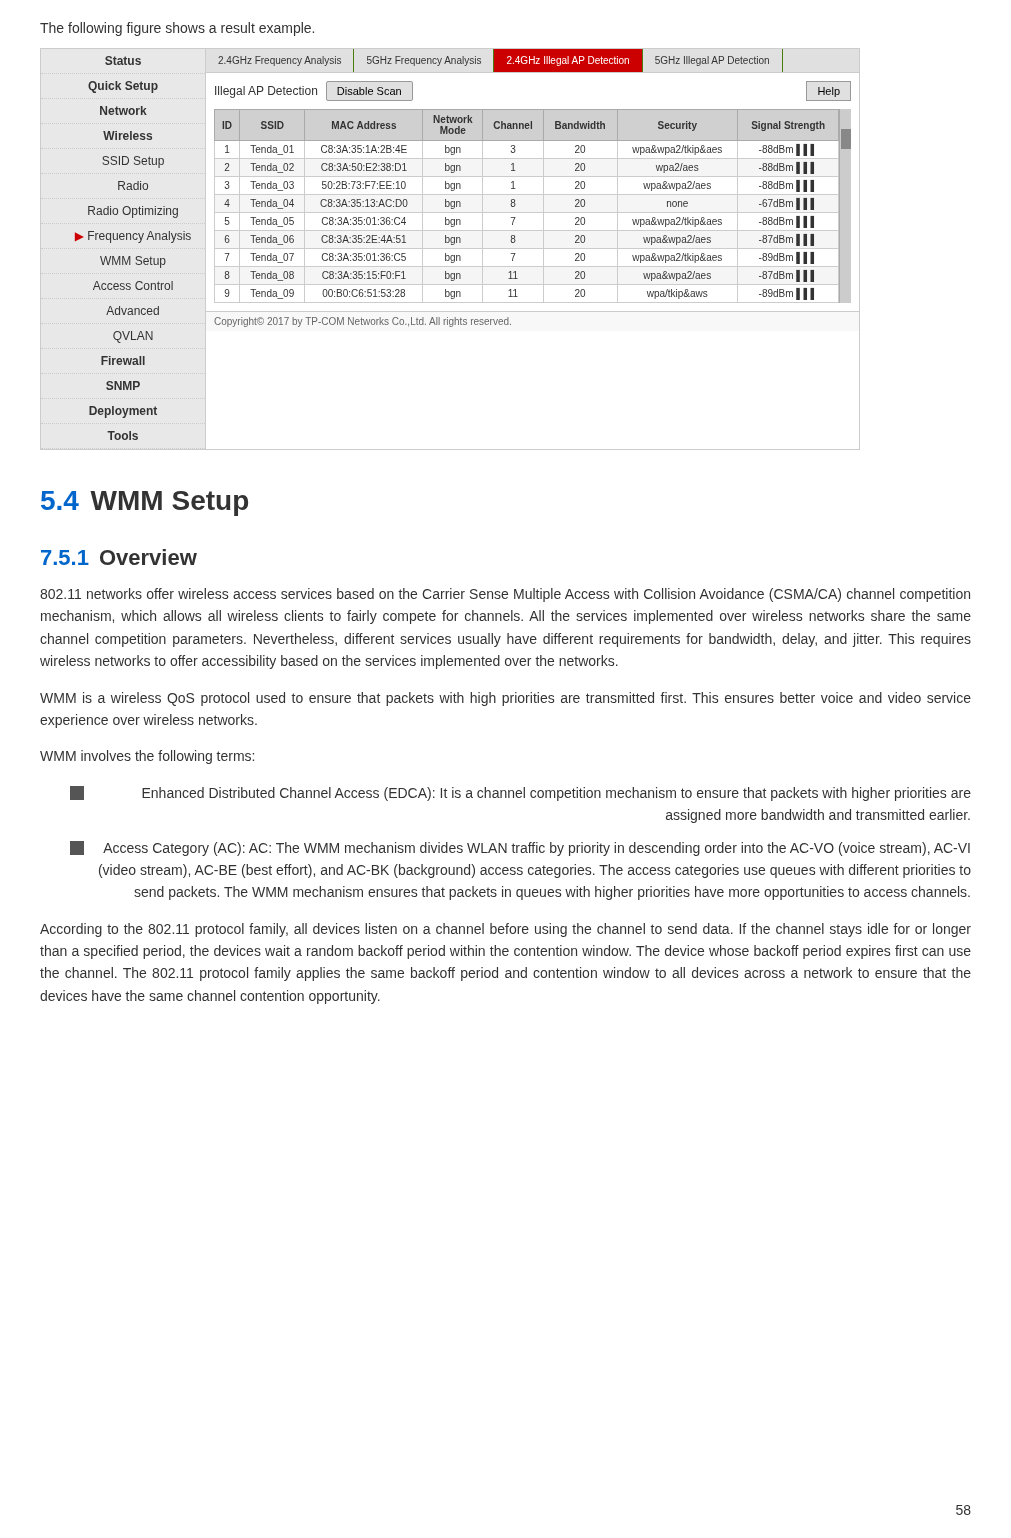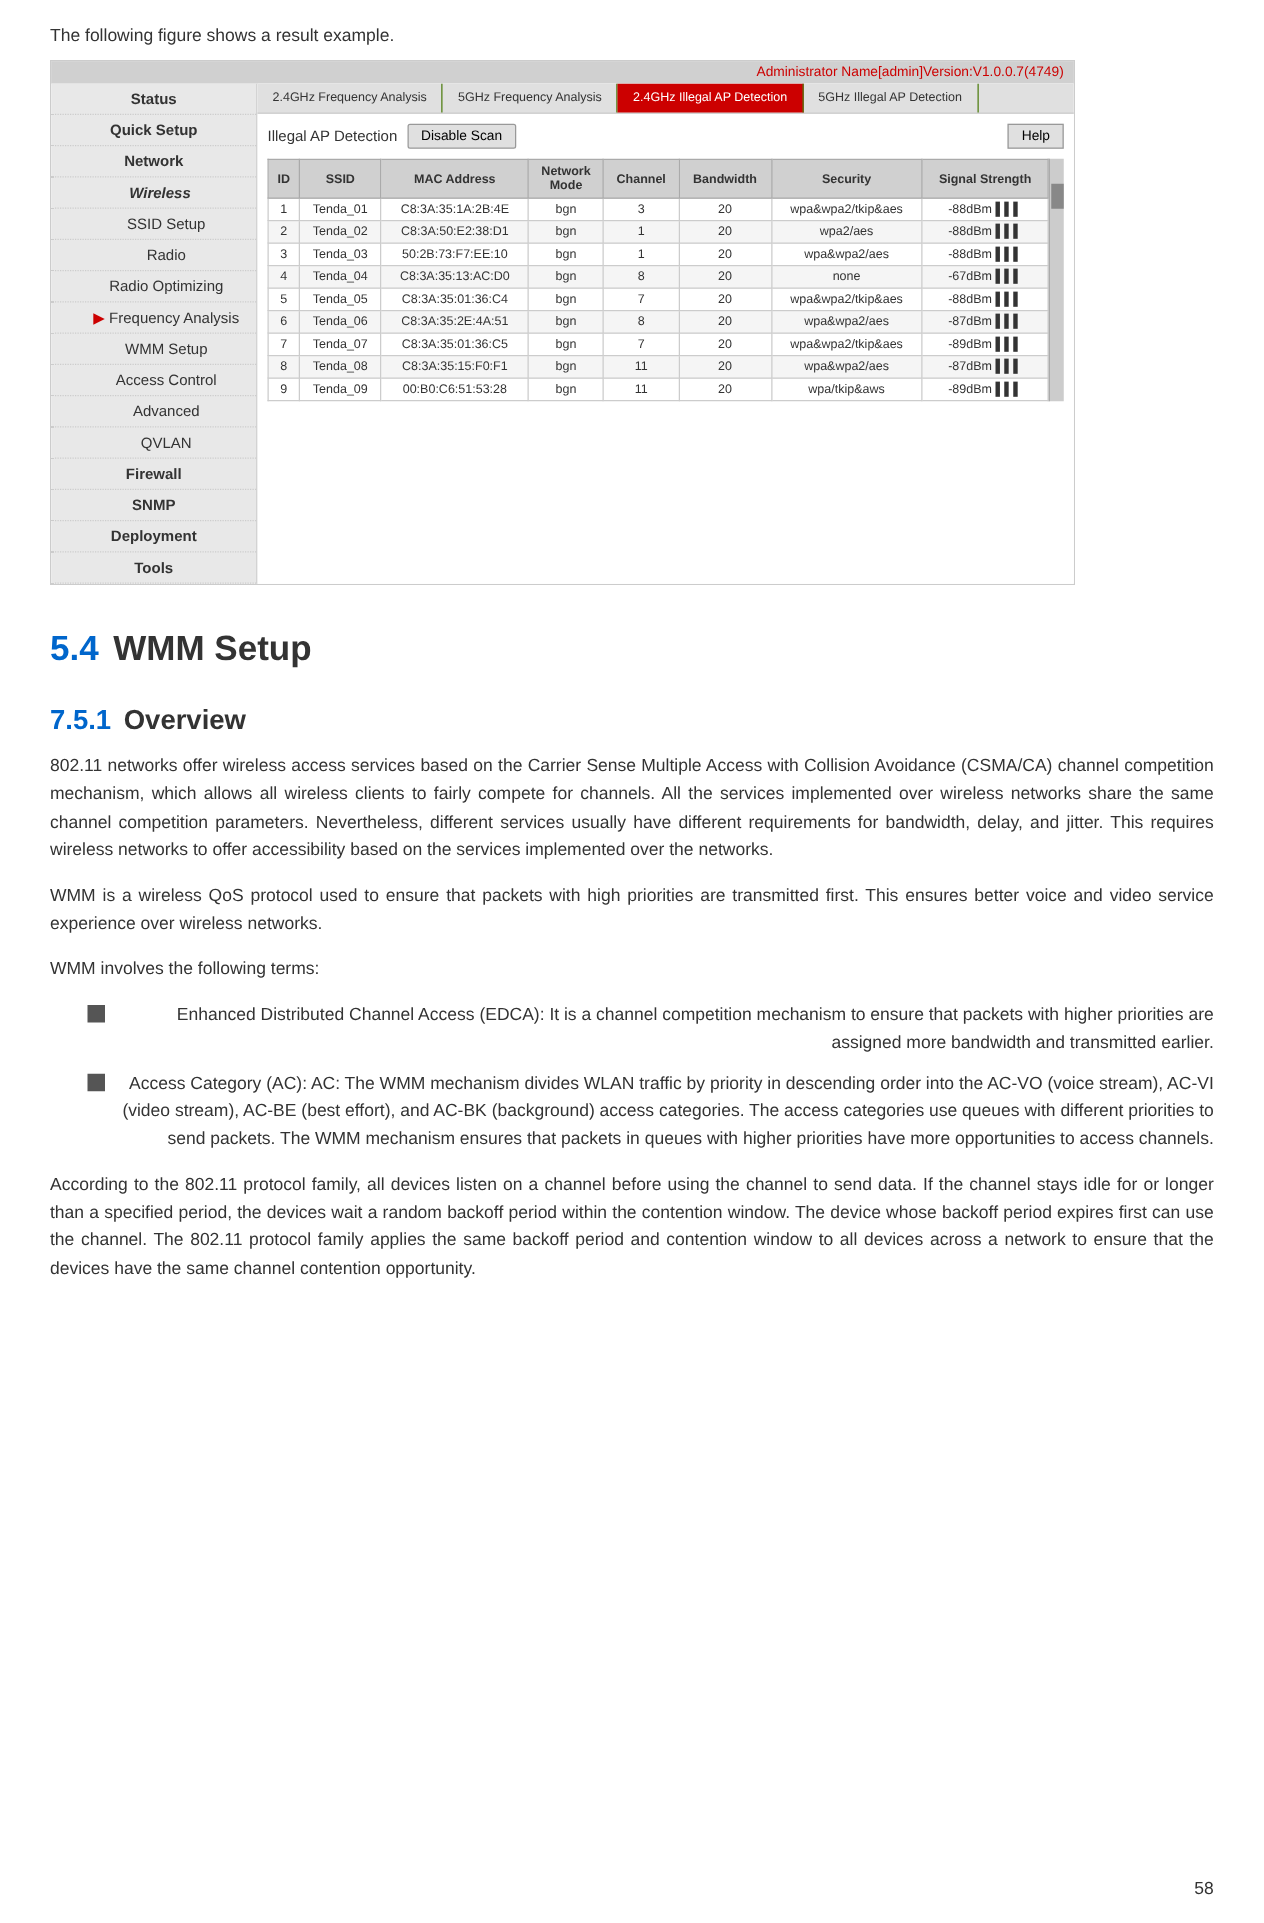--- a/index.html
+++ b/index.html
@@ -67,21 +67,20 @@
       font-weight: bold;
     }
 
     .sidebar-item.header {
       font-weight: bold;
       color: #333;
     }
 
     .sidebar-item.indented {
       padding-left: 20px;
-      font-style: italic;
     }
 
     .sidebar-item.indented2 {
       padding-left: 30px;
     }
 
     .sidebar-item.active-arrow::before {
       content: "▶ ";
       color: #c00;
     }
@@ -267,23 +266,20 @@
     .screen-with-scroll {
       display: flex;
     }
   </style>
 </head>
 <body>
 
 <p class="intro-text">The following figure shows a result example.</p>
 
 <div class="screenshot-box">
-  <div class="admin-bar">
-    <span>Administrator Name[<span style="color:#c00">admin</span>]Version:V1.0.0.7(4749)</span>
-  </div>
   <div class="screen-inner">
 
     <div class="sidebar">
       <div class="sidebar-item header">Status</div>
       <div class="sidebar-item header">Quick Setup</div>
       <div class="sidebar-item header active">Network</div>
       <div class="sidebar-item indented header">Wireless</div>
       <div class="sidebar-item indented2">SSID Setup</div>
       <div class="sidebar-item indented2">Radio</div>
       <div class="sidebar-item indented2">Radio Optimizing</div>
@@ -422,20 +418,21 @@
     <td>-89dBm <span>▌▌▌</span></td>
   </tr>
               </tbody>
           </table>
           <div class="scrollbar-area">
             <div style="width:10px;height:20px;background:#888;margin-top:20px;"></div>
           </div>
         </div>
       </div>
 
+      <div class="copyright">Copyright© 2017 by TP-COM Networks Co.,Ltd. All rights reserved.</div>
     </div>
   </div>
 </div>
 
 <div class="section-heading">
   <span class="section-number">5.4</span>
   <span class="section-title">&nbsp;<span>WMM Setup</span></span>
 </div>
 
 <div class="subsection-heading">

